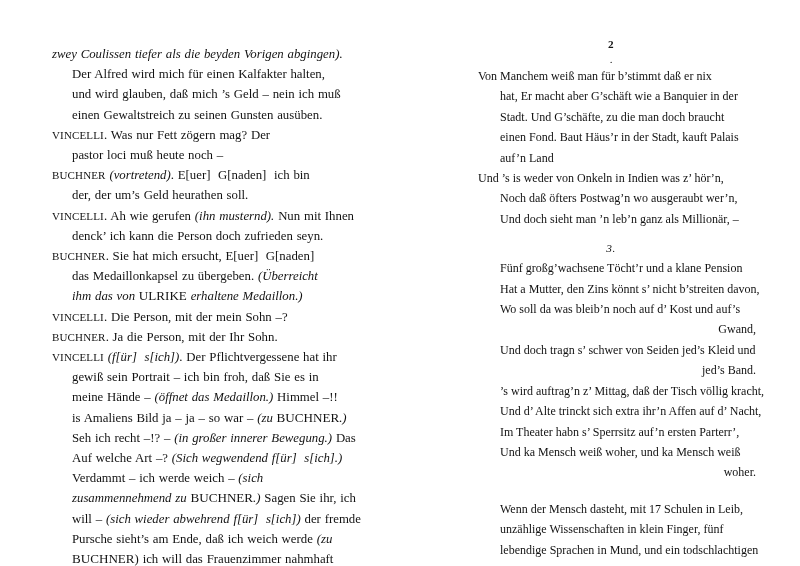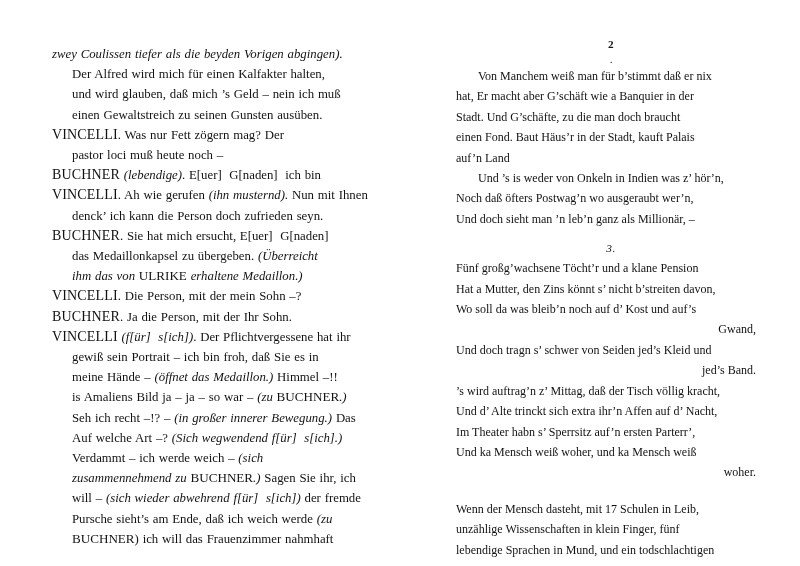--- a/index.html
+++ b/index.html
@@ -44,37 +44,37 @@
     text-indent: 0;
   }
   .speech-cont {
     padding-left: 20px;
   }
   .stage {
     font-style: italic;
   }
   .spk {
     font-variant: small-caps;
-    font-size: 14px;
+    font-size: 11px;
     letter-spacing: 0.15px;
   }
   .spk-inline {
     font-variant: small-caps;
     font-size: 13.1px;
     margin-top: 44px;
   }
   .italic { font-style: italic; }
   
   .verse {
     font-size: 12px;
     line-height: 20.4px;
     white-space: pre-wrap;
   }
   .v-first { padding-left: 22px; }
-  .v-flush { padding-left: 0; }
+  .v-flush { padding-left: 0; margin-left: 44px; }
   .v-runover {
     text-align: right;
     padding-right: 10px;
   }
   .stanza-num {
     text-align: center;
     font-style: italic;
     font-size: 11.4px;
     line-height: 20px;
     letter-spacing: 0.4px;
@@ -102,21 +102,22 @@
   <div class="column" id="col-left">
 
     <div class="ln speech-first stage">zwey Coulissen tiefer als die beyden Vorigen abgingen).</div>
     <div class="ln speech-cont">Der Alfred wird mich für einen Kalfakter halten,</div>
     <div class="ln speech-cont">und wird glauben, daß mich ’s Geld – nein ich muß</div>
     <div class="ln speech-cont">einen Gewaltstreich zu seinen Gunsten ausüben.</div>
 
     <div class="ln speech-first"><span class="spk">VINCELLI</span><span>. Was nur Fett zögern mag? Der</span></div>
     <div class="ln speech-cont">pastor loci muß heute noch –</div>
 
-    <div class="ln speech-first"><span class="spk">BUCHNER</span><span class="italic"> (lebendige)</span><span>. E[uer]  G[naden]  ich bin</span></div>
+    <div class="ln speech-first"><span class="spk">BUCHNER</span><span class="italic"> (vortretend)</span><span>. E[uer]  G[naden]  ich bin</span></div>
+    <div class="ln speech-cont">der, der um’s Geld heurathen soll.</div>
 
     <div class="ln speech-first"><span class="spk">VINCELLI</span><span>. Ah wie gerufen </span><span class="italic">(ihn musternd).</span><span> Nun mit Ihnen</span></div>
     <div class="ln speech-cont">denck’ ich kann die Person doch zufrieden seyn.</div>
 
     <div class="ln speech-first"><span class="spk">BUCHNER</span><span>. Sie hat mich ersucht, E[uer]  G[naden]</span></div>
     <div class="ln speech-cont"><span>das Medaillonkapsel zu übergeben. </span><span class="italic">(Überreicht</span></div>
     <div class="ln speech-cont italic"><span>ihm das von </span><span class="spk-inline" style="font-style:normal">ULRIKE</span><span> erhaltene Medaillon.)</span></div>
 
     <div class="ln speech-first"><span class="spk">VINCELLI</span><span>. Die Person, mit der mein Sohn –?</span></div>
     <div class="ln speech-first"><span class="spk">BUCHNER</span><span>. Ja die Person, mit der Ihr Sohn.</span></div>

